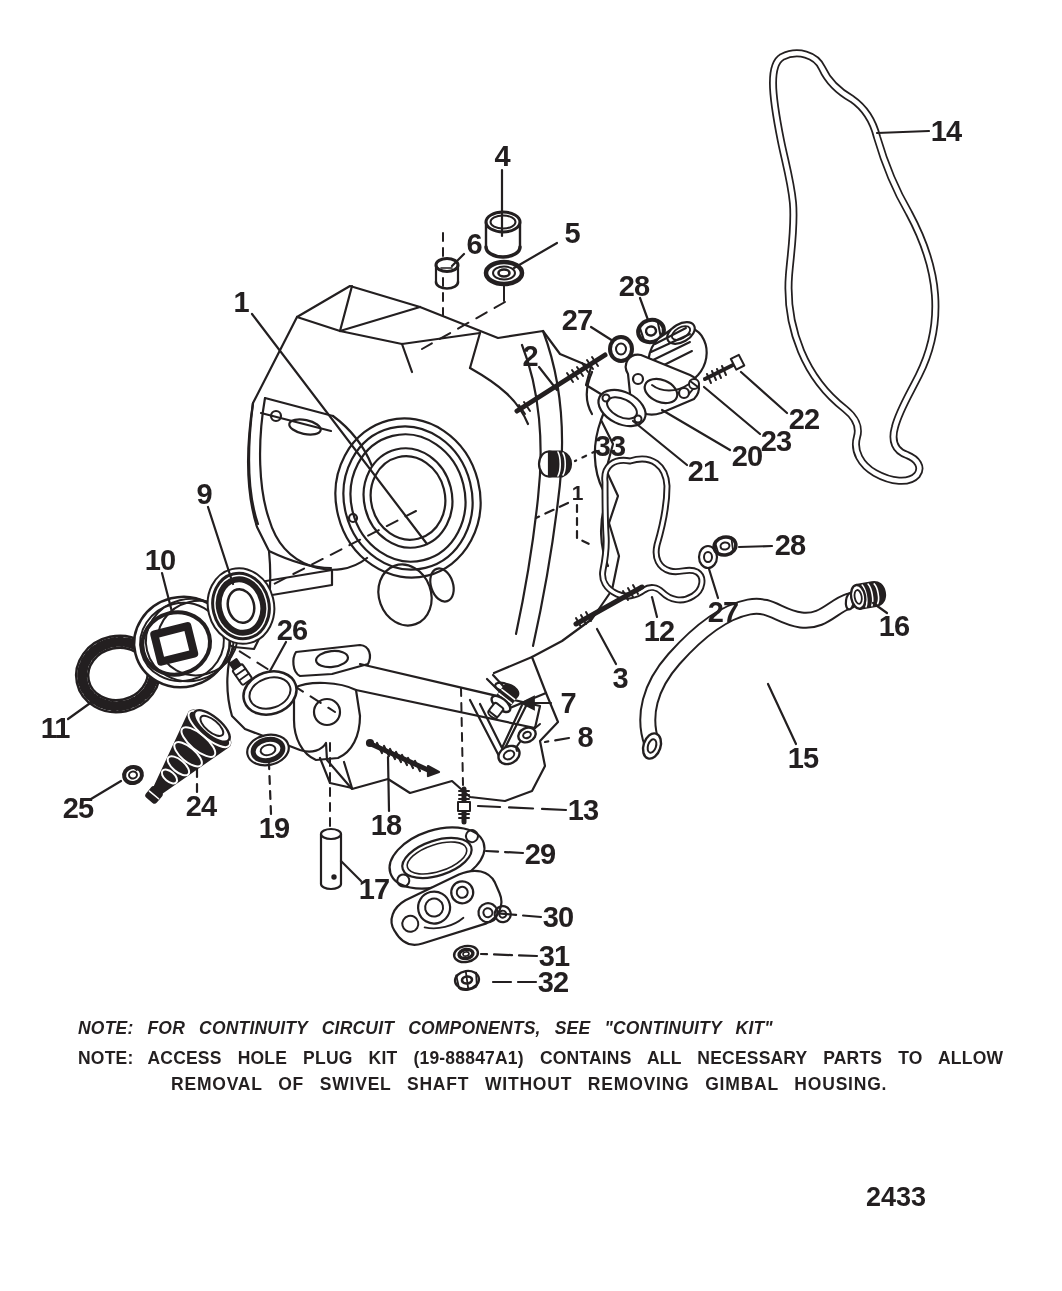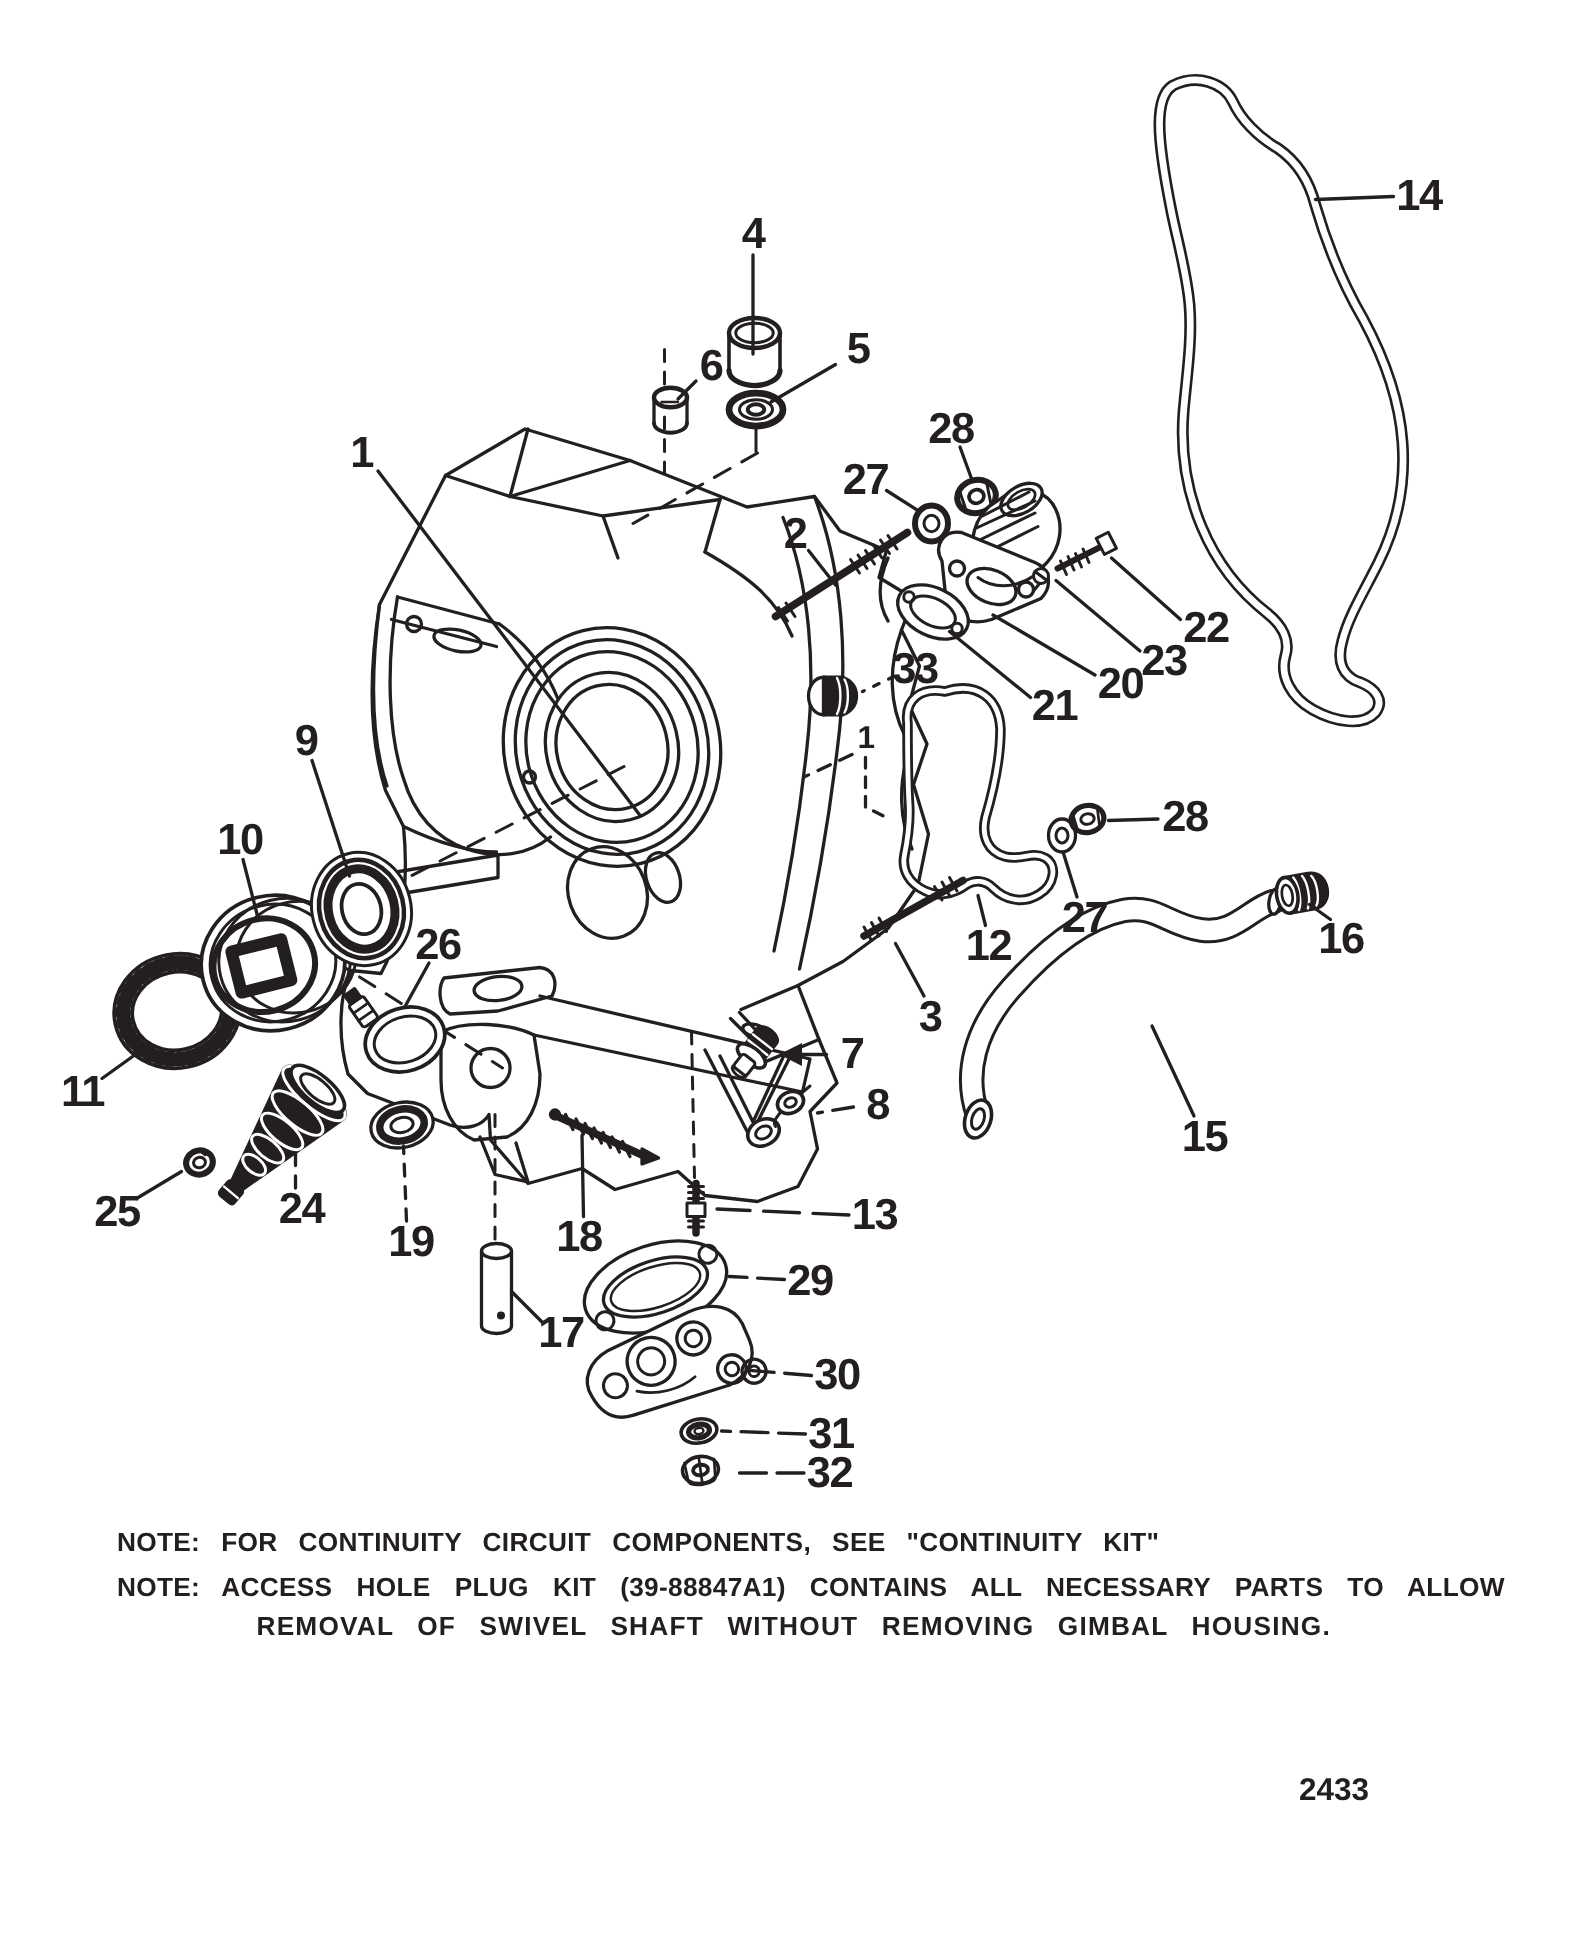--- a/index.html
+++ b/index.html
@@ -6,24 +6,24 @@
   .page{position:relative;width:1062px;height:1291px;background:#fff;overflow:hidden;
         font-family:"Liberation Sans",sans-serif;color:#231f20;}
   .art{position:absolute;left:0;top:0;}
   .co{font-family:"Liberation Sans",sans-serif;font-weight:bold;font-size:29px;
       fill:#231f20;text-anchor:middle;dominant-baseline:central;letter-spacing:-1px;}
   .co-small{font-size:21px;}
   .leader{stroke:#231f20;stroke-width:2.2;fill:none;stroke-linecap:round;}
   .note{position:absolute;font-weight:bold;font-size:17.5px;white-space:nowrap;
         letter-spacing:.2px;transform-origin:left top;}
   .note .lbl{margin-right:14px;}
-  .note1{left:78px;top:1018px;word-spacing:9px;}
+  .note1{left:78px;top:1018px;word-spacing:9px;font-style:italic;}
   .note2a{left:78px;top:1048px;word-spacing:11px;}
   .note2b{left:128px;top:1074px;word-spacing:10px;letter-spacing:.8px;margin-left:43px;}
-  .pageno{position:absolute;left:866px;top:1182px;font-weight:bold;font-size:21px;letter-spacing:0px;}
+  .pageno{position:absolute;left:866px;top:1182px;font-weight:bold;font-size:27px;letter-spacing:0px;}
 </style>
 </head>
 <body>
 
 <div class="page">
 
 <svg class="art" width="1062" height="1291" viewBox="0 0 1062 1291">
   <defs>
     <marker id="arrow" viewBox="0 0 10 10" refX="9" refY="5" markerWidth="7" markerHeight="7" orient="auto-start-reverse">
       <path d="M0,0 L10,5 L0,10 Z" fill="#231f20"></path>
@@ -380,21 +380,21 @@
         <polyline points="568,503 536,518" class="leader" stroke-dasharray="9 7"></polyline>
         <polyline points="577,505 577,538 591,545" class="leader" stroke-dasharray="7 6"></polyline>
         <text x="577" y="492" class="co co-small">1</text>
       </g>
 </svg>
 
 <div class="note note1">
   <span class="lbl">NOTE:</span><span>FOR CONTINUITY CIRCUIT COMPONENTS, SEE "CONTINUITY KIT"</span>
 </div>
 <div class="note note2a">
-  <span class="lbl">NOTE:</span><span>ACCESS HOLE PLUG KIT (39-88847A1) CONTAINS ALL NECESSARY PARTS TO ALLOW</span>
+  <span class="lbl">NOTE:</span><span>ACCESS HOLE PLUG KIT (19-88847A1) CONTAINS ALL NECESSARY PARTS TO ALLOW</span>
 </div>
 <div class="note note2b">
   <span>REMOVAL OF SWIVEL SHAFT WITHOUT REMOVING GIMBAL HOUSING.</span>
 </div>
 
 <div class="pageno">2433</div>
 
 </div>
 
 </body></html>

